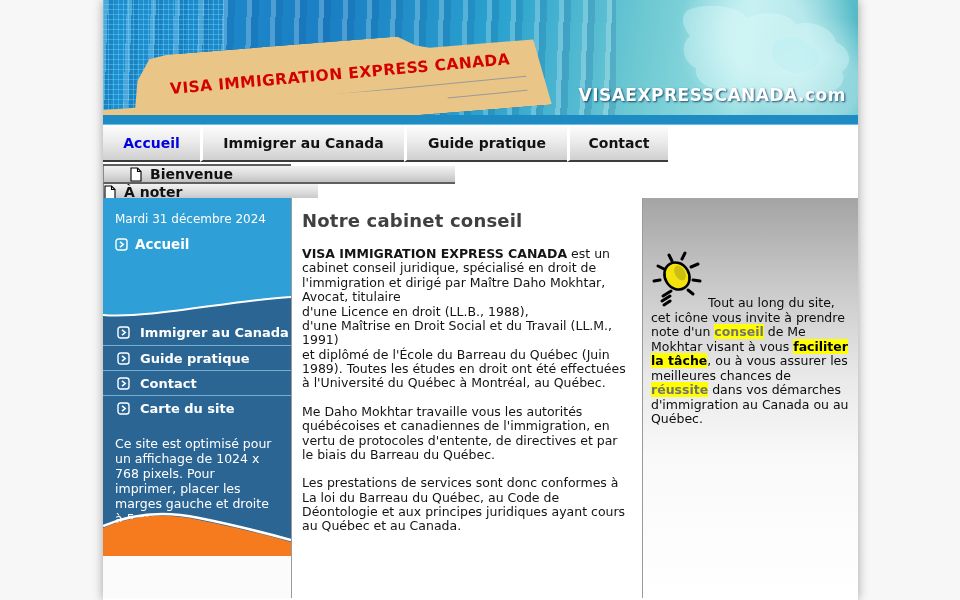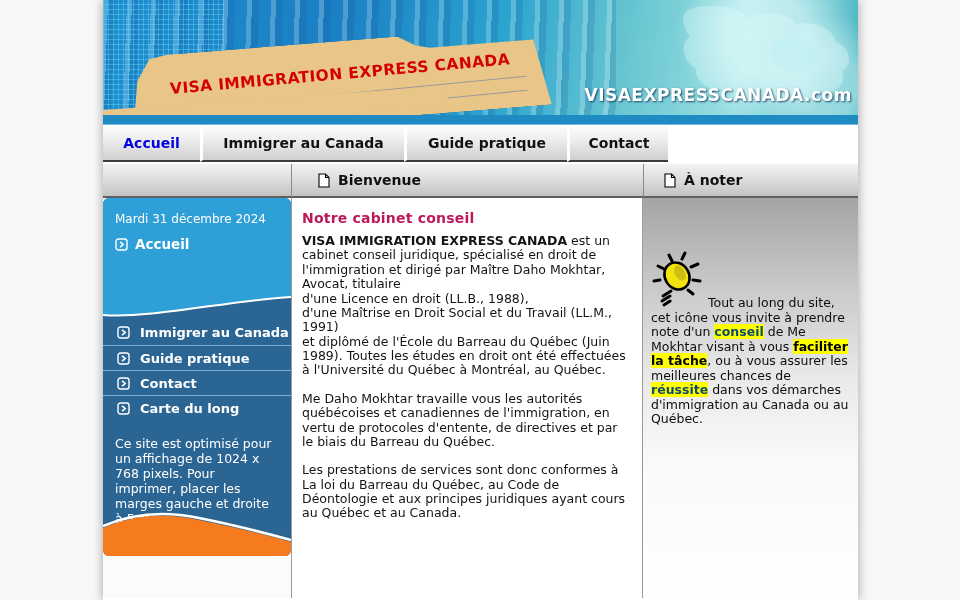--- a/index.html
+++ b/index.html
@@ -26,77 +26,77 @@
   .map-blob { position:absolute; right:0; top:0; height:100%; width:230px; opacity:.8; }
   .folder { position:absolute; left:26px; top:40px; width:452px; height:80px;
     background:#e9c588; transform:rotate(-4.5deg);
     clip-path:polygon(0 100%, 2% 30%, 5% 4%, 9% 0, 60% 0, 64% 13%, 67% 17%, 90% 17%, 93% 100%);
     box-shadow:2px 2px 4px rgba(0,0,0,.35);
   }
   .folder-base { position:absolute; left:0; top:98px; width:345px; height:20px; background:#e9c588; transform:rotate(-4deg); }
   .folder-line { position:absolute; left:18%; height:1px; width:70%; background:#9a9a9a; transform:rotate(-1deg); }
   .banner-title { position:absolute; left:9%; top:24px; color:#d40000; font-weight:bold;
     font-size:15.5px; letter-spacing:.4px; white-space:nowrap; transform:rotate(-.5deg); }
-  .banner-domain { position:absolute; right:6px; bottom:10px; color:#fff; font-weight:bold;
+  .banner-domain { position:absolute; right:12px; bottom:10px; color:#fff; font-weight:bold;
     font-size:17px; letter-spacing:.5px; text-shadow:1px 1px 2px rgba(0,40,80,.8); }
 
   .blue-strip { height:10px; background:#1e8bc3; border-bottom:1px solid #6dbde8; }
 
   
   .tabs { display:flex; height:37px; background:#fff; }
   .tab { display:flex; align-items:center; justify-content:center;
     background:linear-gradient(#fdfdfd,#ececec 45%,#cfcfcf);
     border-bottom:2px solid #3c3c3c; border-left:3px solid #fff;
     font-size:14px; font-weight:bold; color:#121212; cursor:pointer; }
   .tab:first-child { border-left:none; }
   .tab.t-blue { color:#0000e0; }
   .tab.t-red  { color:#dd0000; }
 
   .tabs-gap { height:2px; background:#fff; }
 
   
-  .subbar { display:flex; height:34px; }
+  .subbar { display:flex; height:34px;flex-direction:column; }
   .subsec { display:flex; align-items:center; gap:8px;
     background:linear-gradient(#f2f2f2,#dadada 55%,#c2c2c2);
     border-bottom:2px solid #5f5f5f; font-size:14px; font-weight:bold; color:#111; }
   .subsec + .subsec { border-left:1px solid #8a8a8a; }
   .page-ico { width:12px; height:15px; flex:0 0 auto; }
 
   
   .cols { display:flex; height:400px; }
 
   
   .sidebar { width:188px; position:relative; background:#fbfbfb; }
-  .side-blue { position:relative; height:358px; background:#2b6594; overflow:hidden;border-radius:6px; }
+  .side-blue { position:relative; height:358px; background:#2b6594; overflow:hidden; }
   .side-top { height:96px; background:#2f9fd7; padding:14px 12px 0 12px; }
   .side-date { color:#fff; font-size:12px; margin-bottom:10px; }
   .side-home { display:flex; align-items:center; gap:7px; color:#fff; font-weight:bold; font-size:13.5px; cursor:pointer; }
   .curve-svg, .wave-svg { display:block; }
   .side-menu { }
   .menu-item { display:flex; align-items:center; gap:10px; height:25px; padding-left:14px;
     color:#fff; font-weight:bold; font-size:13px; border-top:1px solid #76aed1; cursor:pointer; }
   .menu-item:first-child { border-top:none; }
   .arrow-ico { width:13px; height:13px; flex:0 0 auto; }
   .side-note { color:#fff; font-size:12.5px; line-height:1.2; padding:16px 12px 0 12px; }
   .side-wave { position:absolute; left:0; bottom:0; width:188px; height:46px; }
 
   
   .main { width:352px; background:#fff; border-left:1px solid #9a9a9a; border-right:1px solid #9a9a9a;
     padding:12px 10px; overflow:hidden; }
-  .main h1 { font-size:14px; font-weight:bold; color:#be185d; margin-bottom:8px; letter-spacing:.2px; }
+  .main h1 { font-size:18px; font-weight:bold; color:#404040; margin-bottom:16px; letter-spacing:.2px; }
   .main p { font-size:12.5px; line-height:1.15; color:#141414; margin-bottom:14px; white-space:pre-line; }
   .main p strong { font-weight:bold; }
 
   
   .aside { width:215px; position:relative; padding:0 8px;
     background:linear-gradient(#a4a4a4 0%,#c9c9c9 22%,#e9e9e9 45%,#f9f9f9 65%,#ffffff 100%); }
   .bulb { position:absolute; left:8px; top:52px; }
   .aside-text { margin-top:98px; font-size:12.5px; line-height:1.16; color:#0d0d0d; text-indent:57px; }
   .hl { background:#ffff00; font-weight:bold; }
-  .hl.dkred { color:#0c4a6e; }
+  .hl.dkred { color:#737373; }
   .hl.blk { color:#000; }
 </style>
 </head>
 <body>
 
 <div id="page">
   <div id="canvas">
 
     <div class="banner">
       <div class="streaks"></div>
@@ -134,21 +134,21 @@
 
     <div class="subbar">
       <div class="subsec" style="width:188px"></div>
       <div class="subsec" style="width:352px; padding-left:26px">
         <svg class="page-ico" viewBox="0 0 12 15">
           <path d="M1 1 h6.5 l3.5 3.5 V14 H1 Z" fill="#fff" stroke="#000" stroke-width="1.1"></path>
           <path d="M7.5 1 v3.5 H11" fill="none" stroke="#000" stroke-width="1.1"></path>
         </svg>
         <span>Bienvenue</span>
       </div>
-      <div class="subsec" style="width:215px; padding-left:20px">
+      <div class="subsec" style="width:215px; ">
         <svg class="page-ico" viewBox="0 0 12 15">
           <path d="M1 1 h6.5 l3.5 3.5 V14 H1 Z" fill="#fff" stroke="#000" stroke-width="1.1"></path>
           <path d="M7.5 1 v3.5 H11" fill="none" stroke="#000" stroke-width="1.1"></path>
         </svg>
         <span>À noter</span>
       </div>
     </div>
 
     <div class="cols">
 
@@ -189,21 +189,21 @@
                 <rect x="1" y="1" width="11" height="11" rx="2.5" fill="none" stroke="#fff" stroke-width="1.4"></rect>
                 <path d="M5 3.8 L8.2 6.5 L5 9.2" fill="none" stroke="#fff" stroke-width="1.6"></path>
               </svg>
               <span>Contact</span>
             </div>
             <div class="menu-item">
               <svg class="arrow-ico" viewBox="0 0 13 13">
                 <rect x="1" y="1" width="11" height="11" rx="2.5" fill="none" stroke="#fff" stroke-width="1.4"></rect>
                 <path d="M5 3.8 L8.2 6.5 L5 9.2" fill="none" stroke="#fff" stroke-width="1.6"></path>
               </svg>
-              <span>Carte du long</span>
+              <span>Carte du site</span>
             </div>
           </div>
           <div class="side-note">Ce site est optimisé pour un affichage de 1024 x 768 pixels. Pour imprimer, placer les marges gauche et droite à 5 mm.</div>
           <svg class="side-wave wave-svg" viewBox="0 0 188 46">
             <path d="M0 18 C28 6 58 2 96 10 C136 18 166 26 188 32 L188 46 L0 46 Z" fill="#f57b1e"></path>
             <path d="M0 16 C28 4 58 0 96 8 C136 16 166 24 188 30" fill="none" stroke="#fff" stroke-width="2.5"></path>
           </svg>
         </div>
       </div>
 

